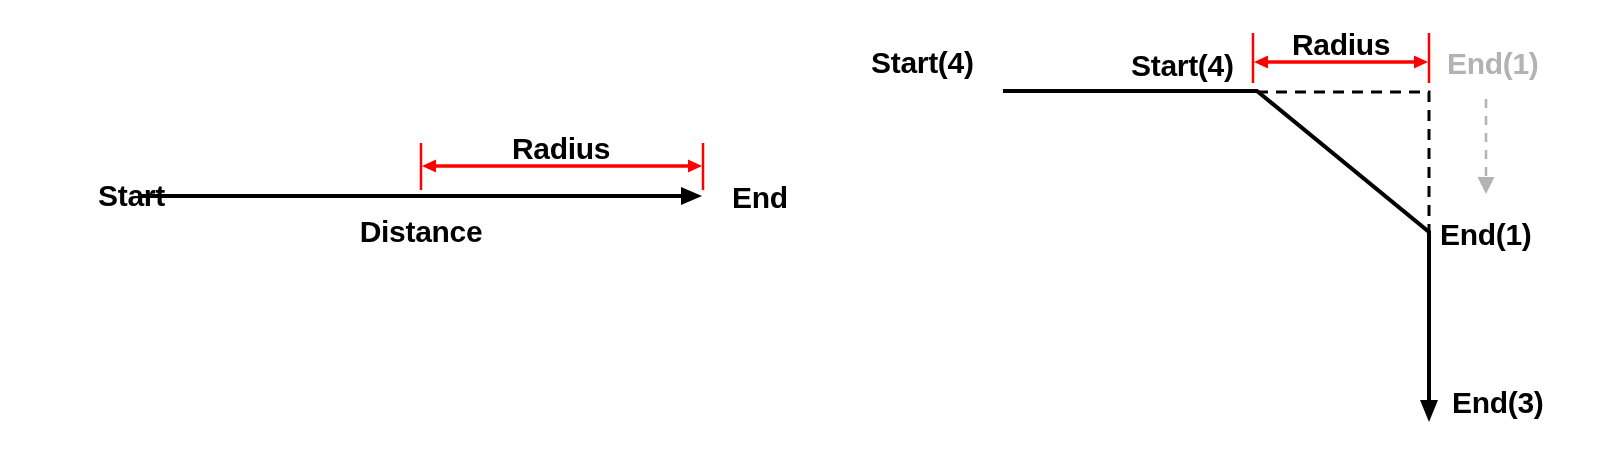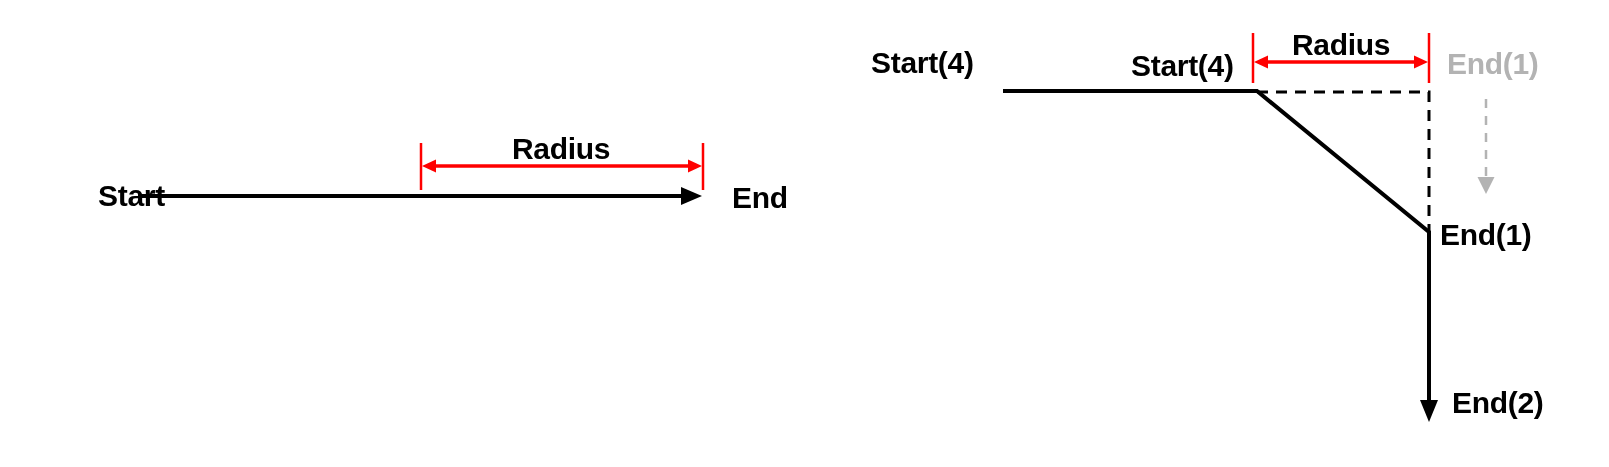--- a/index.html
+++ b/index.html
@@ -73,21 +73,22 @@
       <polygon class="fill-meas" points="1254,62 1268,55.5 1268,68.5"></polygon>
       <polygon class="fill-meas" points="1428,62 1414,55.5 1414,68.5"></polygon>
 
       <line class="stroke-ghost" x1="1486" y1="99" x2="1486" y2="178" stroke-width="2.5" stroke-dasharray="9,8"></line>
       <polygon class="fill-ghost" points="1486,194 1477.5,177 1494.5,177"></polygon>
     </g>
   </svg>
 
   <div class="label" style="left:62px; top:181px;margin-left:36px;">Start</div>
   <div class="label" style="left:716px; top:183px;margin-left:16px;">End</div>
+  <div class="label centered" style="left:421px; top:217px;">Distance</div>
   <div class="label centered" style="left:561px; top:134px;">Radius</div>
 
   <div class="label" style="left:871px; top:48px;">Start(4)</div>
   <div class="label" style="left:1131px; top:51px;">Start(4)</div>
   <div class="label centered" style="left:1341px; top:30px;">Radius</div>
   <div class="label ghost" style="left:1447px; top:49px;">End(1)</div>
   <div class="label" style="left:1440px; top:220px;">End(1)</div>
-  <div class="label" style="left:1452px; top:388px;">End(2)</div>
+  <div class="label" style="left:1452px; top:388px;">End(3)</div>
 </div>
 
 </body></html>

